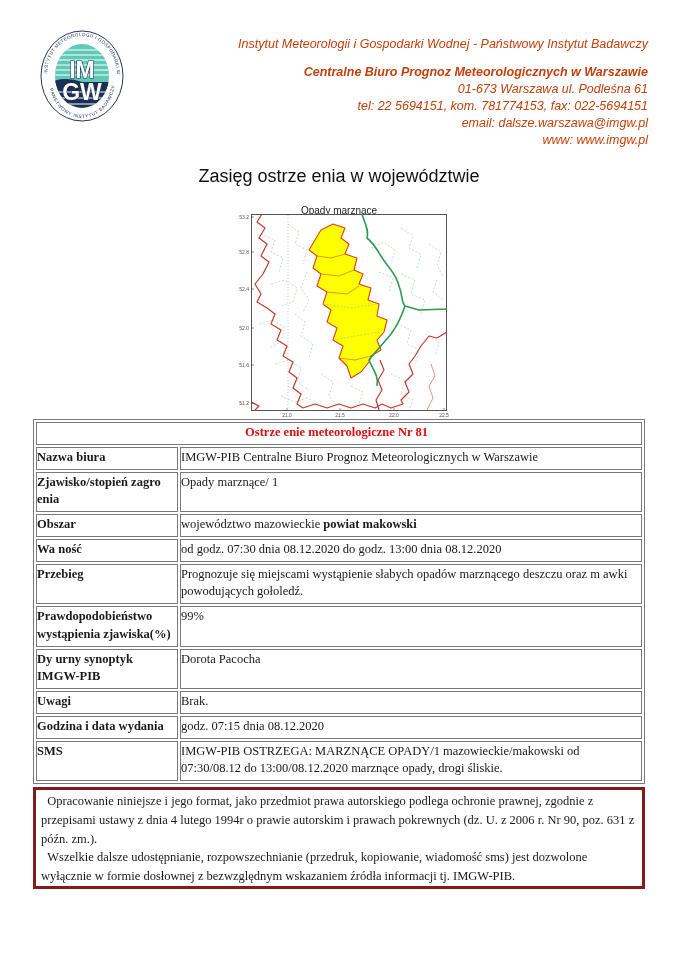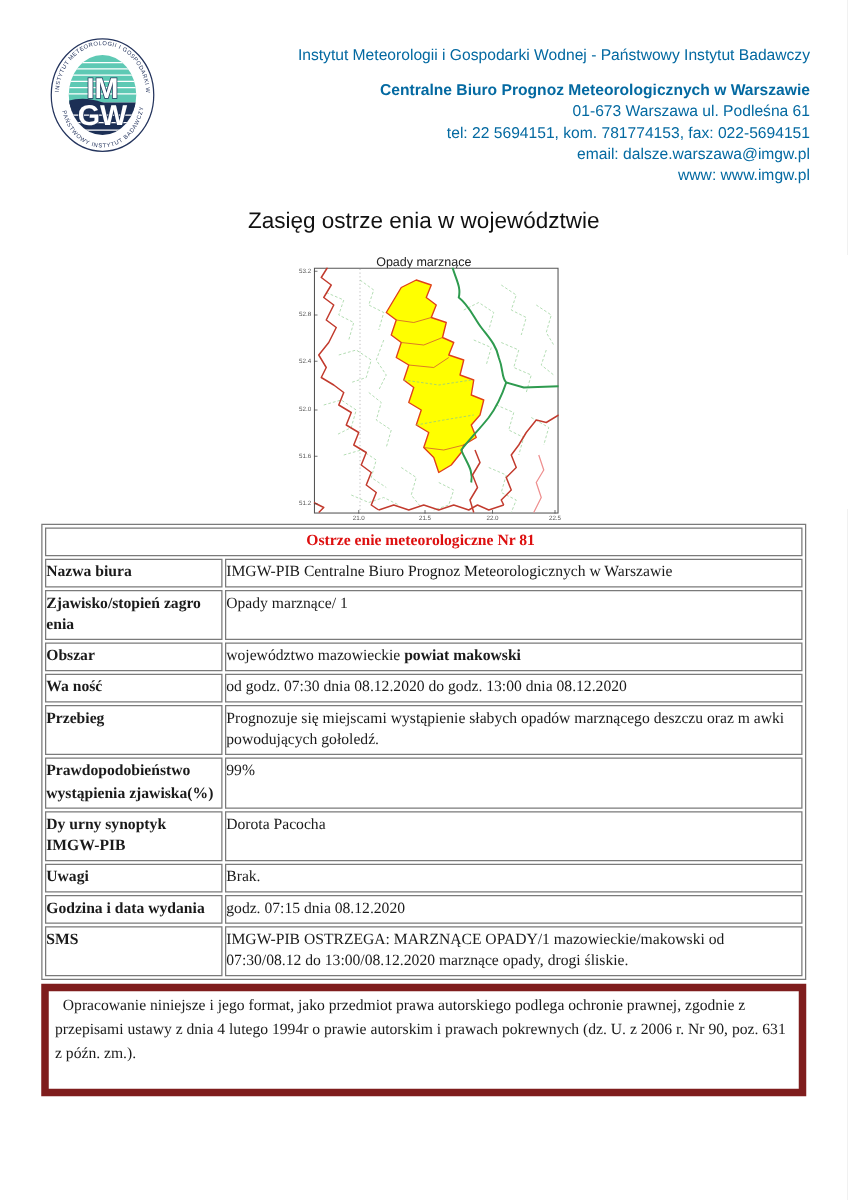--- a/index.html
+++ b/index.html
@@ -7,21 +7,21 @@
   .page {
     position:relative; width:678px; height:960px; margin:0 auto;
     background:#ffffff; overflow:hidden;
     font-family:"Liberation Sans", sans-serif; color:#1a1a1a;
   }
 
   
   .logo { position:absolute; left:40px; top:30px; }
   .header-text {
     position:absolute; right:30px; top:36px; text-align:right;
-    color:#0369a1; font-size:12.5px; line-height:17px;
+    color:#c2410c; font-size:12.5px; line-height:17px;font-style:italic;
   }
   .header-text .bold { font-weight:bold;margin-top:11px; }
 
   
   .map-title { position:absolute; top:166px; left:0; width:100%; text-align:center;
     font-size:18px; color:#111; }
   .map-subtitle { position:absolute; top:205px; left:0; width:100%; text-align:center;
     font-size:10px; color:#222; }
   .map-wrap { position:absolute; left:251px; top:214px; width:196px; height:197px; }
   .map-wrap svg.map { display:block; }
@@ -40,21 +40,21 @@
     border:1px solid #7a7a7a; padding:1px 5px 2px 0; vertical-align:top;
     font-family:"Liberation Serif", serif; font-size:12.5px; line-height:1.42;
   }
   td.tbl-title {
     text-align:center; font-weight:bold; font-size:14px; color:#dd0f0f; padding:3px;
   }
   td.lbl { width:142px; font-weight:bold; white-space:pre-line; }
   td.val b { font-weight:bold; }
 
   .copyright {
-    margin-top:3px; border:6px solid #7f1d1d; padding:2px 5px 20px 5px;
+    margin-top:3px; border:3px solid #7f1d1d; padding:2px 5px 0 5px;
     font-family:"Liberation Serif", serif; font-size:12.5px; line-height:1.5;
   }
   .copyright div { white-space:pre-wrap; }
 </style>
 </head>
 <body>
 
 <div class="page">
 
   <div class="logo">
@@ -230,16 +230,17 @@
       </tr>
       <tr>
         <td class="lbl">SMS</td>
         <td class="val">IMGW-PIB OSTRZEGA: MARZNĄCE OPADY/1 mazowieckie/makowski od 07:30/08.12 do 13:00/08.12.2020 marznące opady, drogi śliskie.</td>
       </tr>
     </tbody>
       </table>
 
     <div class="copyright">
       <div>  Opracowanie niniejsze i jego format, jako przedmiot prawa autorskiego podlega ochronie prawnej, zgodnie z przepisami ustawy z dnia 4 lutego 1994r o prawie autorskim i prawach pokrewnych (dz. U. z 2006 r. Nr 90, poz. 631 z późn. zm.).</div>
+      <div>  Wszelkie dalsze udostępnianie, rozpowszechnianie (przedruk, kopiowanie, wiadomość sms) jest dozwolone wyłącznie w formie dosłownej z bezwzględnym wskazaniem źródła informacji tj. IMGW-PIB.</div>
     </div>
   </div>
 
 </div>
 
 </body></html>

